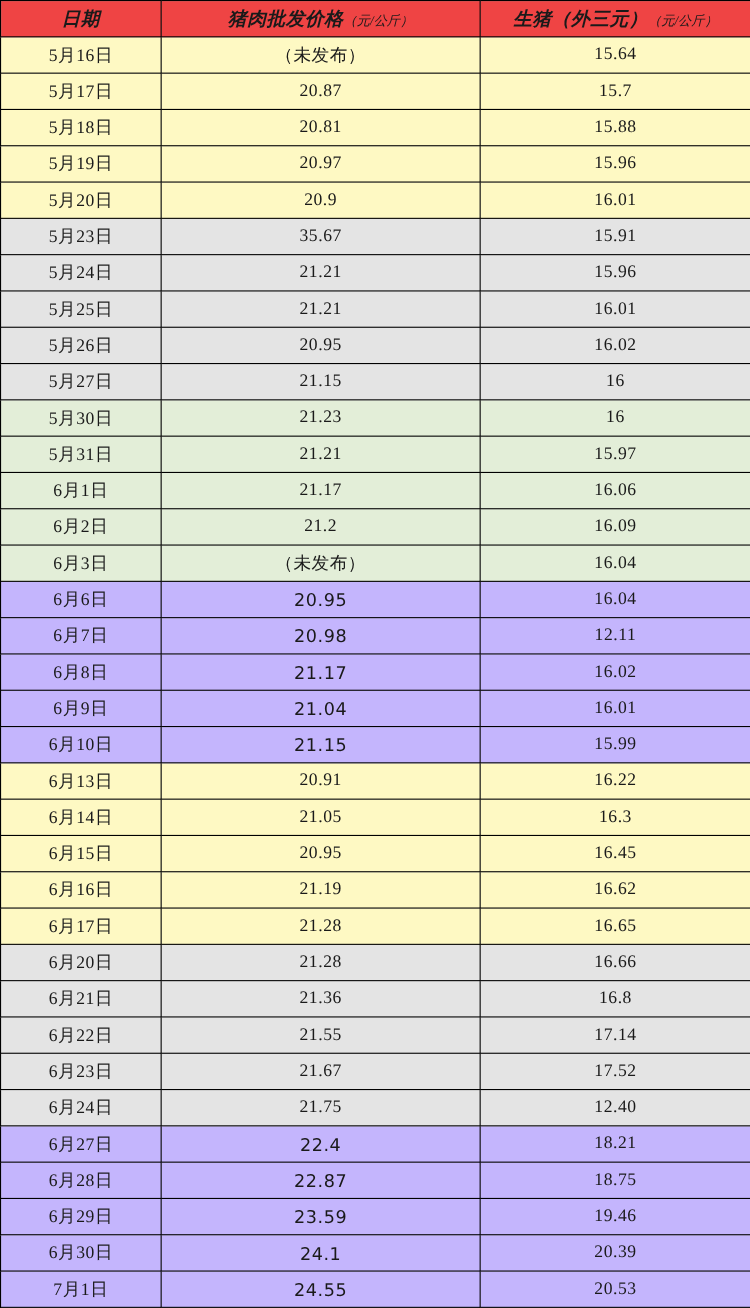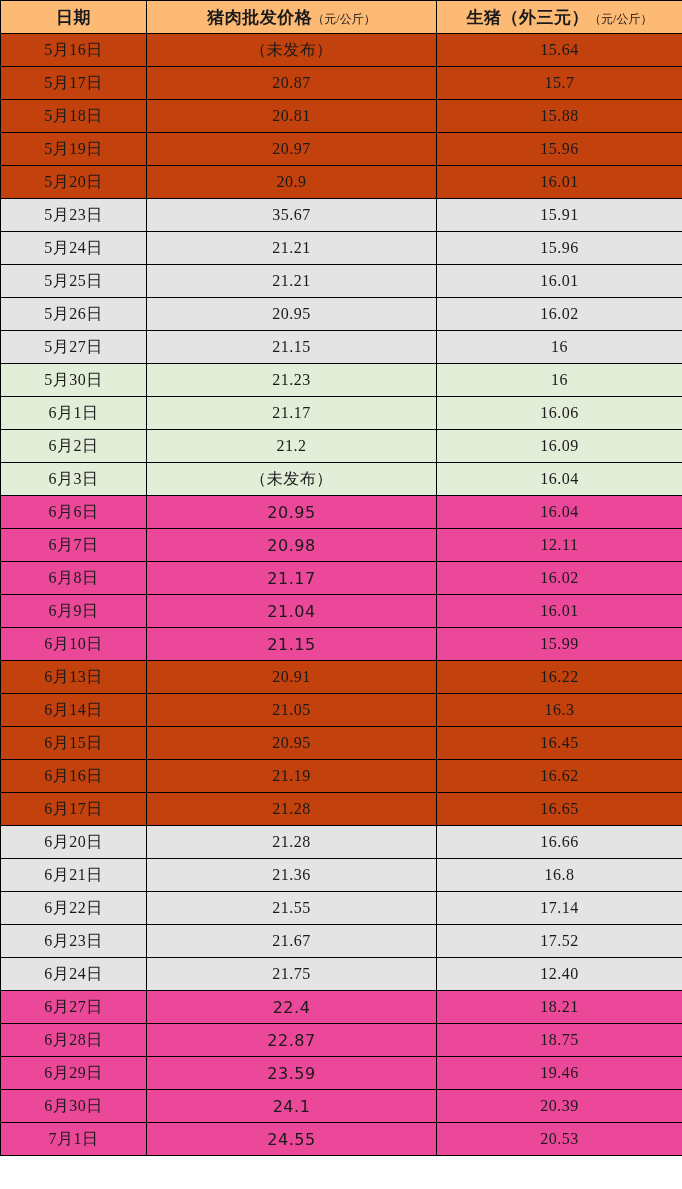--- a/index.html
+++ b/index.html
@@ -25,40 +25,41 @@
   table.price-table th,
   table.price-table td {
     border: 1px solid #000000;
     text-align: center;
     vertical-align: middle;
     padding: 0;
     color: #1a1a1a;
   }
   table.price-table thead th {
     height: 32px;
-    background: #fdba74;
+    background: #ef4444;
     font-weight: bold;
     font-size: 17px;
     letter-spacing: 0.5px;
+    font-style: italic;
   }
   thead th .unit {
     font-size: 12px;
     font-weight: normal;
     letter-spacing: 0;
   }
   table.price-table tbody td {
     height: 32px;
     font-size: 16px;
     letter-spacing: 0.5px;
   }
   
-  tr.band-peach td { background: #c2410c; }
+  tr.band-peach td { background: #fef9c3; }
   tr.band-gray  td { background: #e4e4e4; margin-top: 24px; }
   tr.band-green td { background: #e3eed8; margin-left: 15px; }
-  tr.band-blue  td { background: #ec4899; }
+  tr.band-blue  td { background: #c4b5fd; }
 
   
   td.num-serif {
     font-family: "Liberation Serif", "DejaVu Serif", serif;
     letter-spacing: 1px;
   }
   td.num-sans {
     font-family: "DejaVu Sans", "Liberation Sans", sans-serif;
     font-size: 16px;
     letter-spacing: 0;
@@ -141,20 +142,25 @@
         <td class="date-cell">5月27日</td>
         <td class="num-serif">21.15</td>
         <td class="num-serif">16</td>
       </tr>
       <tr class="band-green">
         <td class="date-cell">5月30日</td>
         <td class="num-serif">21.23</td>
         <td class="num-serif">16</td>
       </tr>
       <tr class="band-green">
+        <td class="date-cell">5月31日</td>
+        <td class="num-serif">21.21</td>
+        <td class="num-serif">15.97</td>
+      </tr>
+      <tr class="band-green">
         <td class="date-cell">6月1日</td>
         <td class="num-serif">21.17</td>
         <td class="num-serif">16.06</td>
       </tr>
       <tr class="band-green">
         <td class="date-cell">6月2日</td>
         <td class="num-serif">21.2</td>
         <td class="num-serif">16.09</td>
       </tr>
       <tr class="band-green">

